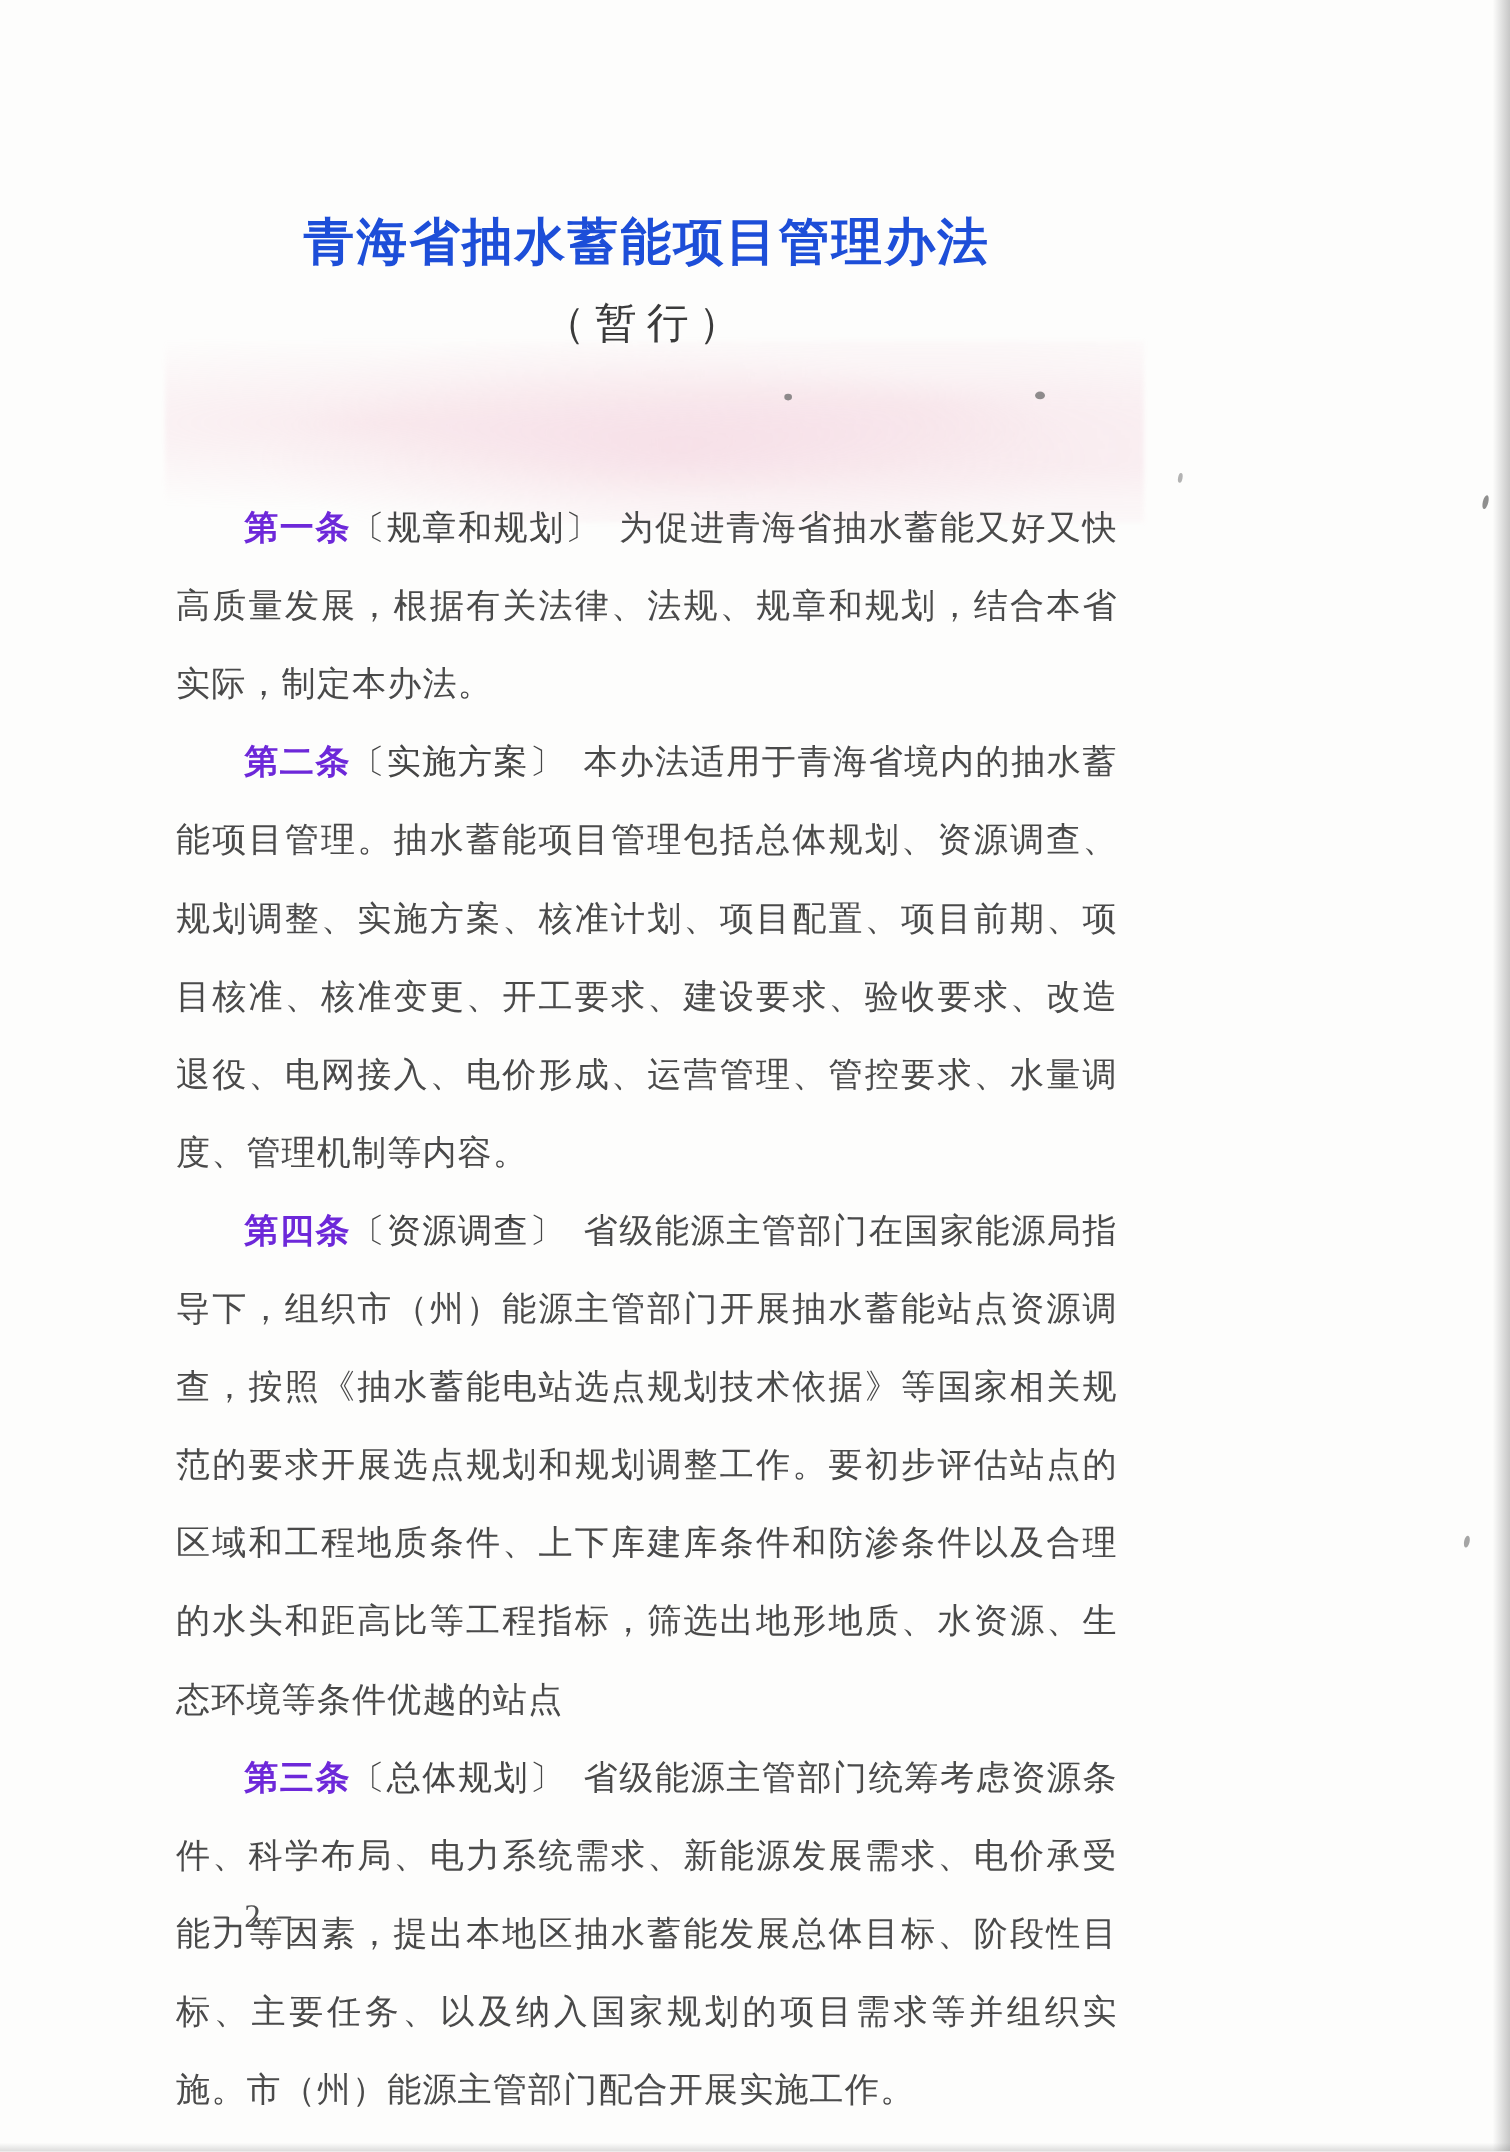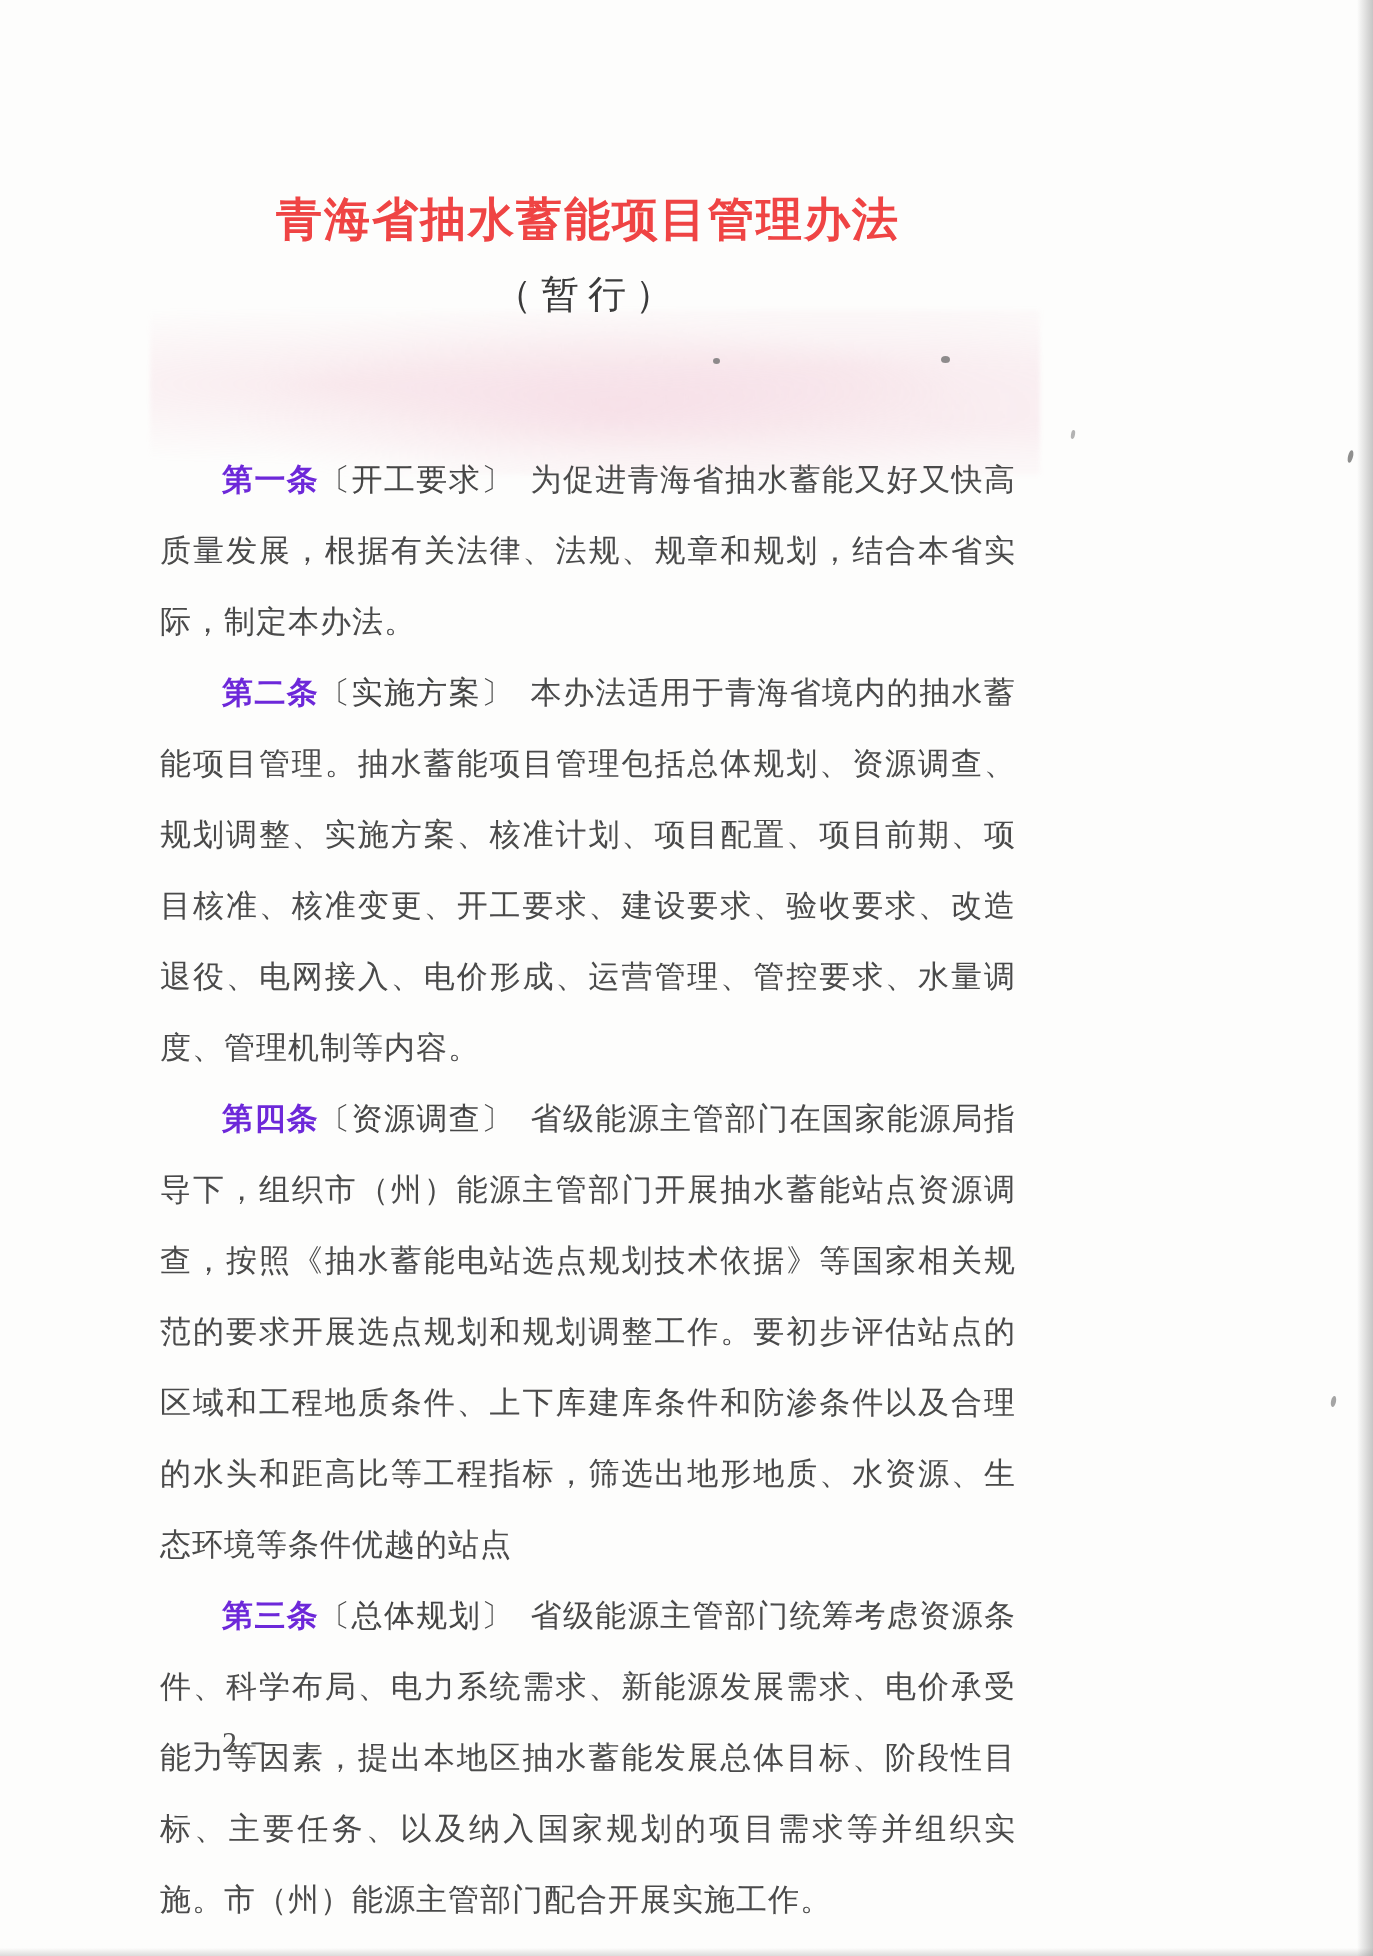--- a/index.html
+++ b/index.html
@@ -57,21 +57,21 @@
     top: 190px;
     width: 856px;
   }
   .doc-title {
     margin: 0;
     text-align: center;
     font-size: 46px;
     line-height: 60px;
     font-weight: bold;
     letter-spacing: 2px;
-    color: #ef4444;
+    color: #1d4ed8;
   }
   .doc-subtitle {
     margin: 22px 0 0 0;
     text-align: center;
     font-size: 38px;
     line-height: 44px;
     letter-spacing: 9px;
     color: #3b3b3b;
   }
   .doc-body {
@@ -118,21 +118,21 @@
   <div class="speck s5"></div>
 
   <div class="content">
 
     <h1 class="doc-title">青海省抽水蓄能项目管理办法</h1>
 
     <div class="doc-subtitle">（暂行）</div>
 
     <div class="doc-body">
 
-      <p class="para"><span class="clause-label">第一条</span><span class="clause-bracket">〔开工要求〕</span><span class="clause-text">为促进青海省抽水蓄能又好又快高质量发展，根据有关法律、法规、规章和规划，结合本省实际，制定本办法。</span></p>
+      <p class="para"><span class="clause-label">第一条</span><span class="clause-bracket">〔规章和规划〕</span><span class="clause-text">为促进青海省抽水蓄能又好又快高质量发展，根据有关法律、法规、规章和规划，结合本省实际，制定本办法。</span></p>
 
       <p class="para"><span class="clause-label">第二条</span><span class="clause-bracket">〔实施方案〕</span><span class="clause-text">本办法适用于青海省境内的抽水蓄能项目管理。抽水蓄能项目管理包括总体规划、资源调查、规划调整、实施方案、核准计划、项目配置、项目前期、项目核准、核准变更、开工要求、建设要求、验收要求、改造退役、电网接入、电价形成、运营管理、管控要求、水量调度、管理机制等内容。</span></p>
 
       <p class="para"><span class="clause-label">第四条</span><span class="clause-bracket">〔资源调查〕</span><span class="clause-text">省级能源主管部门在国家能源局指导下，组织市（州）能源主管部门开展抽水蓄能站点资源调查，按照《抽水蓄能电站选点规划技术依据》等国家相关规范的要求开展选点规划和规划调整工作。要初步评估站点的区域和工程地质条件、上下库建库条件和防渗条件以及合理的水头和距高比等工程指标，筛选出地形地质、水资源、生态环境等条件优越的站点</span></p>
 
       <p class="para"><span class="clause-label">第三条</span><span class="clause-bracket">〔总体规划〕</span><span class="clause-text">省级能源主管部门统筹考虑资源条件、科学布局、电力系统需求、新能源发展需求、电价承受能力等因素，提出本地区抽水蓄能发展总体目标、阶段性目标、主要任务、以及纳入国家规划的项目需求等并组织实施。市（州）能源主管部门配合开展实施工作。</span></p>
 
     </div>
   </div>
 

